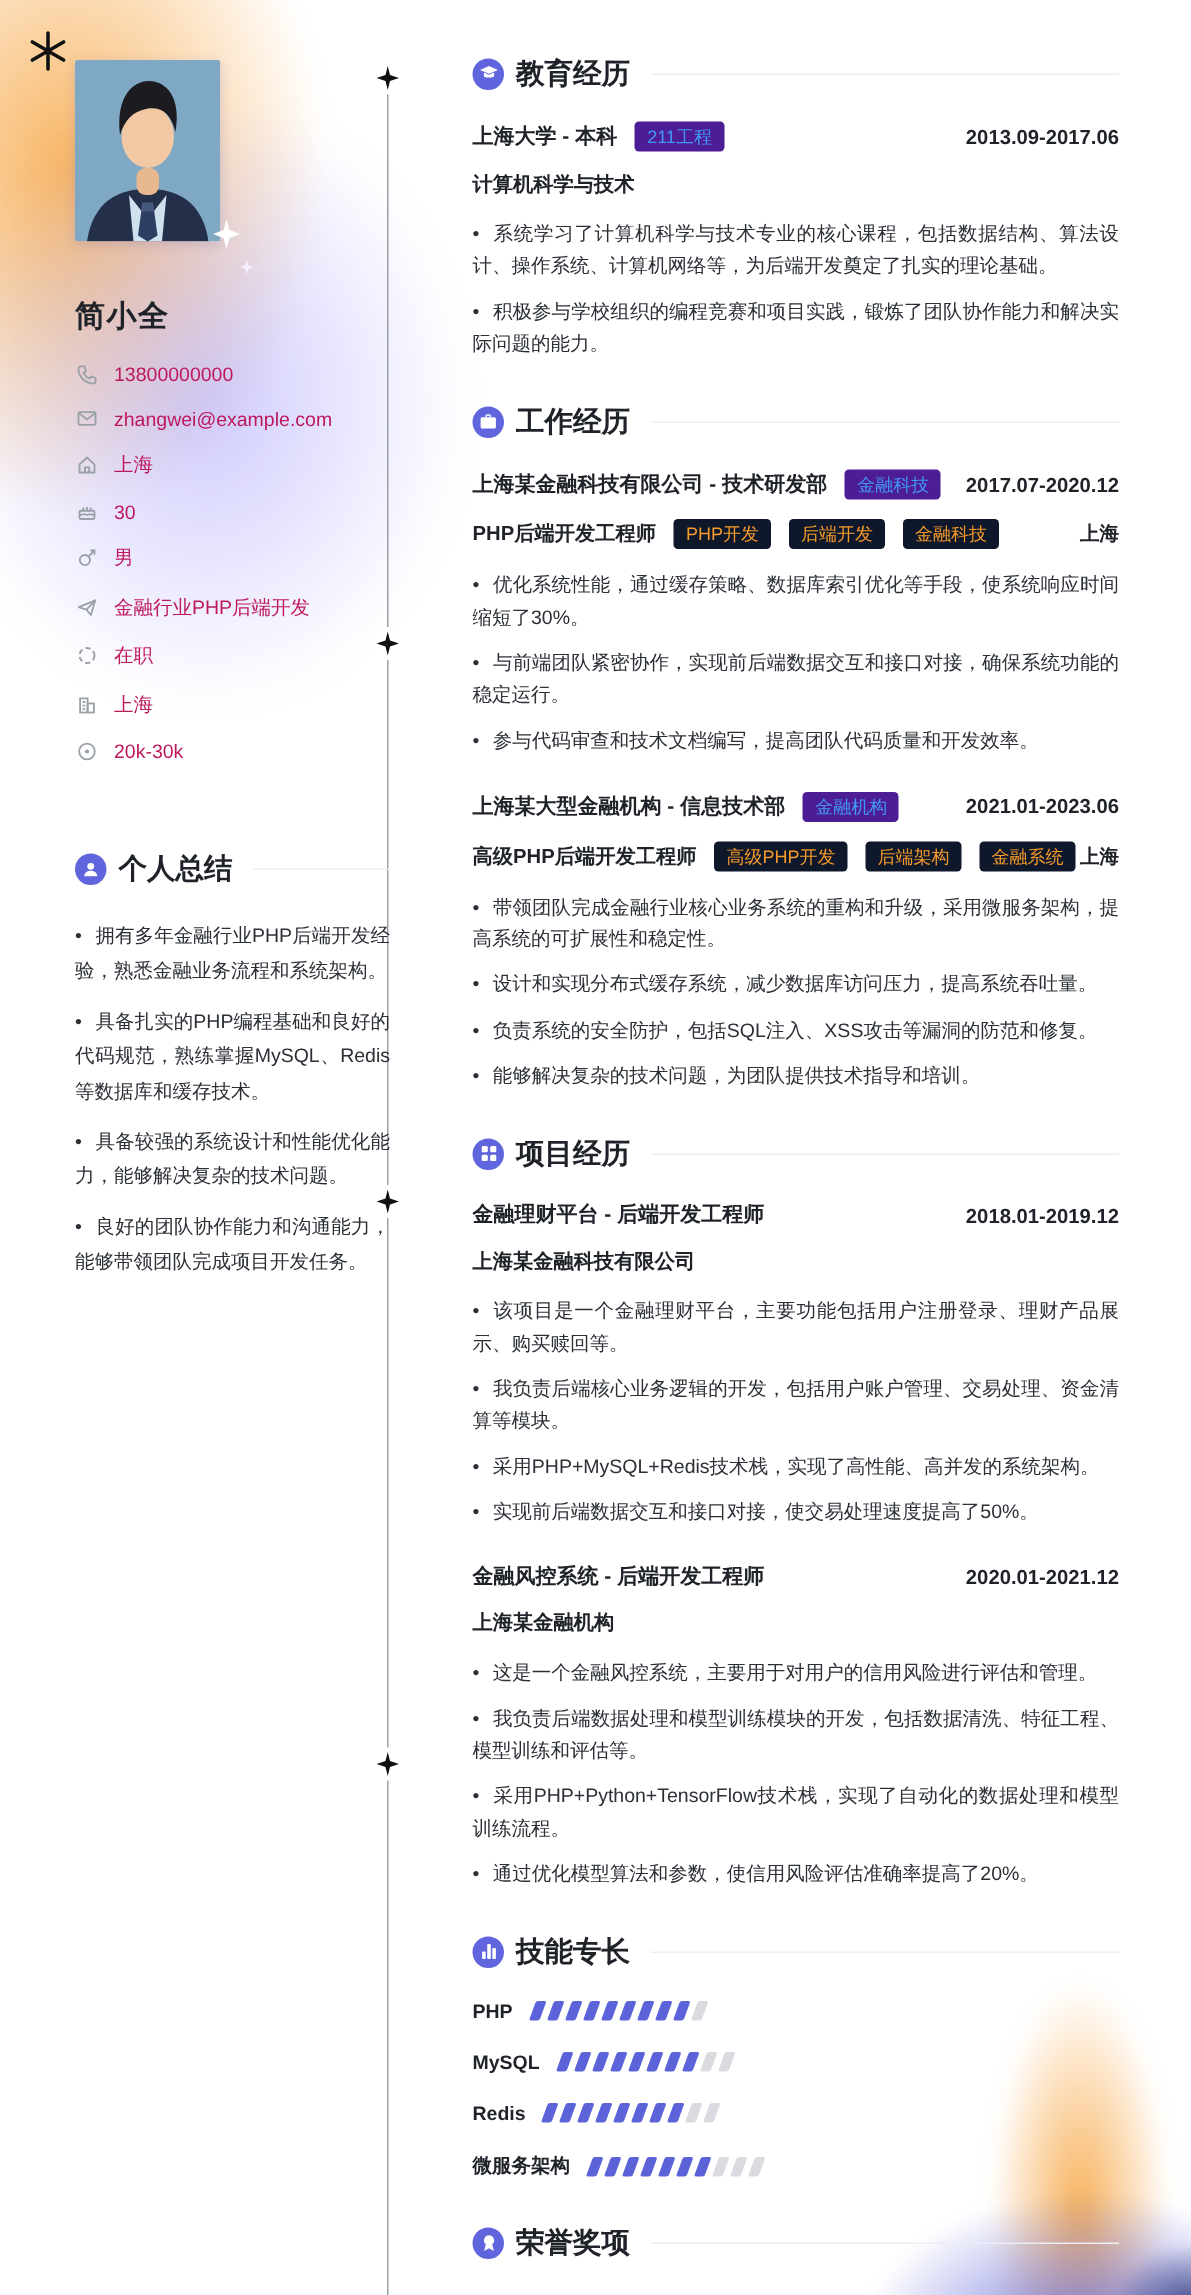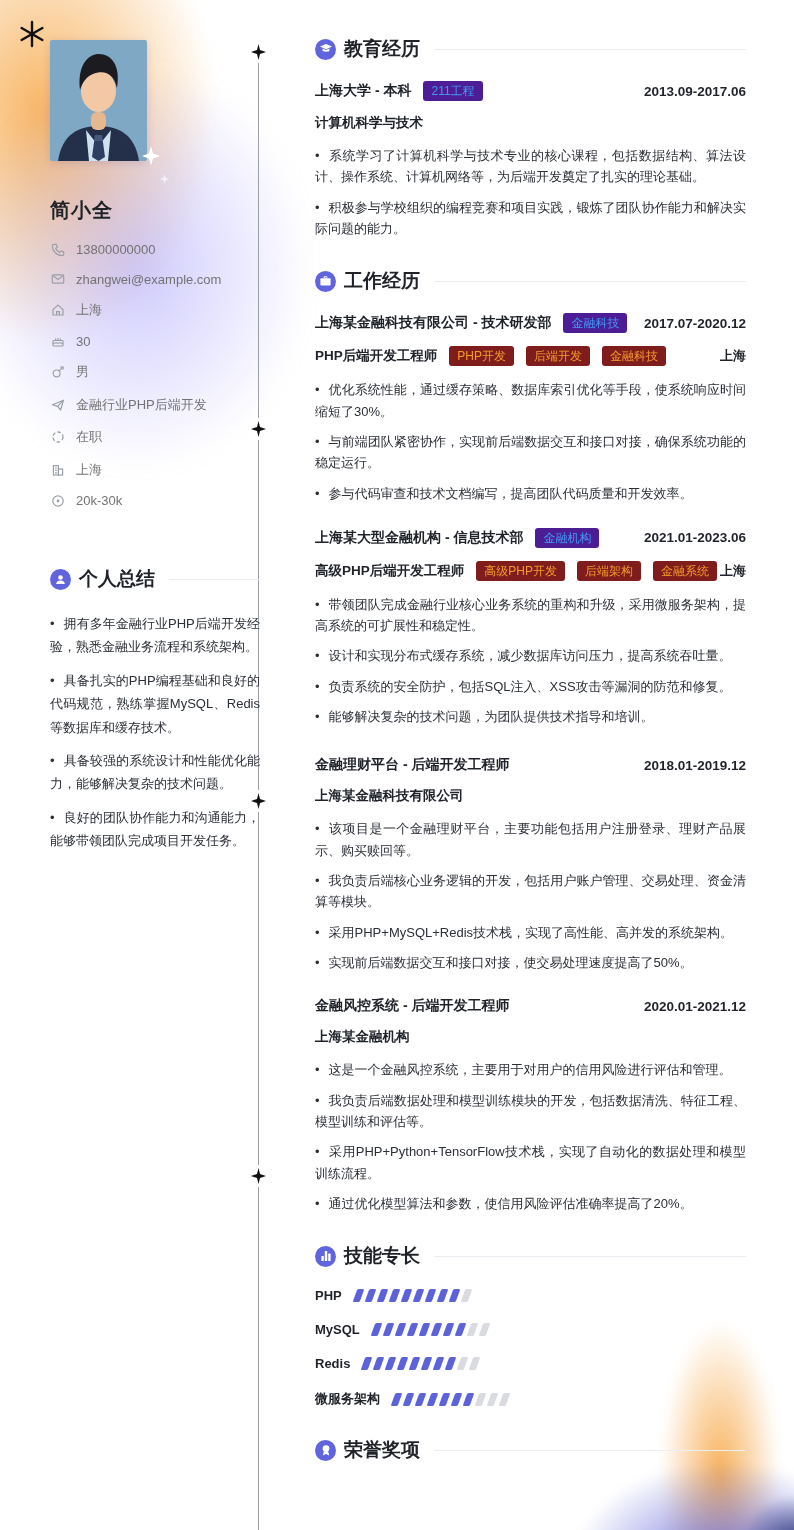--- a/index.html
+++ b/index.html
@@ -31,21 +31,21 @@
   .timeline-line { position:absolute; left:258px; top:54px; width:1px; height:1476px; background:#9b9fa6; z-index:1; }
   .tl-sparkle { position:absolute; left:250px; z-index:2; background:#fff; padding:3px 1px; line-height:0; }
 
   
   .left-col { position:absolute; left:50px; top:40px; width:210px; z-index:3; }
   .photo-frame { width:97px; height:121px; border-radius:2px; overflow:hidden; position:relative; box-shadow:0 2px 8px rgba(80,70,180,.18); }
   .person-name { margin-top:36px; font-size:20px; font-weight:700; color:#1f2329; letter-spacing:1px; }
   .contact-list { margin-top:18px; }
   .contact-row { display:flex; align-items:center; margin-bottom:14.5px; }
   .cicon { width:15px; height:15px; margin-right:11px; display:flex; align-items:center; justify-content:center; flex:none; }
-  .contact-text { font-size:13px; color:#737373; }
+  .contact-text { font-size:13px; color:#be185d; }
 
   .summary { margin-top:58px; }
   .sec-head { display:flex; align-items:center; }
   .sec-icon { width:21px; height:21px; border-radius:50%; background:#6065dd; display:flex; align-items:center; justify-content:center; margin-right:8px; flex:none; }
   .sec-title { font-size:19px; font-weight:700; color:#1f2329; white-space:nowrap; }
   .sec-line { flex:1; height:1px; background:#ebeef3; margin-left:14px; }
   .summary-bullets { margin-top:20px; list-style:none; }
   .summary-bullets li { font-size:13px; line-height:1.8; margin-bottom:10px; text-align:justify; color:#2b2f36; }
   .dot { margin-right:9px; }
 
@@ -55,21 +55,21 @@
   .section .sec-head { margin-bottom:19px; }
   .entry { margin-bottom:24px; }
   .entry:last-child { margin-bottom:0; }
   .erow { display:flex; align-items:center; margin-bottom:13px; }
   .etitle { font-size:14px; font-weight:700; color:#1f2329; white-space:nowrap; }
   .etitle-sm { font-size:13.5px; font-weight:700; color:#1f2329; white-space:nowrap; }
   .edate { margin-left:auto; font-size:13.5px; font-weight:700; color:#1f2329; white-space:nowrap; }
   .eloc { margin-left:auto; font-size:13px; font-weight:700; color:#1f2329; }
   .tag { display:inline-block; font-size:12px; line-height:1; padding:4px 8px; border-radius:3px; margin-left:12px; white-space:nowrap; }
   .tag-blue { background:#4c1d95; color:#4298f5; }
-  .tag-orange { background:#7f1d1d; color:#f59a2b; }
+  .tag-orange { background:#0f172a; color:#f59a2b; }
   .bullets { list-style:none; }
   .bullets li { font-size:13px; line-height:1.64; margin-bottom:9px; text-align:justify; color:#2b2f36; }
   .bullets li:last-child { margin-bottom:0; }
 
   
   .skill-row { display:flex; align-items:center; margin-bottom:19px; }
   .skill-name { font-size:13px; font-weight:700; color:#1f2329; margin-right:13px; }
   .segs { display:flex; }
   .seg { width:7px; height:13px; margin-right:5px; border-radius:1.5px; transform:skewX(-20deg); background:#d9dbe0; }
   .seg.on { background:#5c63d8; }
@@ -328,20 +328,32 @@
       <ul class="bullets">
         <li><span class="dot">•</span><span>带领团队完成金融行业核心业务系统的重构和升级，采用微服务架构，提高系统的可扩展性和稳定性。</span></li>
         <li><span class="dot">•</span><span>设计和实现分布式缓存系统，减少数据库访问压力，提高系统吞吐量。</span></li>
         <li><span class="dot">•</span><span>负责系统的安全防护，包括SQL注入、XSS攻击等漏洞的防范和修复。</span></li>
         <li><span class="dot">•</span><span>能够解决复杂的技术问题，为团队提供技术指导和培训。</span></li>
       </ul>
     </div>
   </div>
 
   <div class="section">
+    <div class="sec-head">
+      <span class="sec-icon">
+        <svg width="10" height="10" viewBox="0 0 10 10">
+            <rect x="0" y="0" width="4.2" height="4.2" rx="1" fill="#fff"></rect>
+            <rect x="5.8" y="0" width="4.2" height="4.2" rx="1" fill="#fff"></rect>
+            <rect x="0" y="5.8" width="4.2" height="4.2" rx="1" fill="#fff"></rect>
+            <rect x="5.8" y="5.8" width="4.2" height="4.2" rx="1" fill="#fff"></rect>
+          </svg>
+      </span>
+      <span class="sec-title">项目经历</span>
+      <span class="sec-line"></span>
+    </div>
 
     <div class="entry">
       <div class="erow">
         <span class="etitle">金融理财平台 - 后端开发工程师</span>
         <span class="edate">2018.01-2019.12</span>
       </div>
       <div class="erow">
         <span class="etitle-sm">上海某金融科技有限公司</span>
       </div>
       <ul class="bullets">

